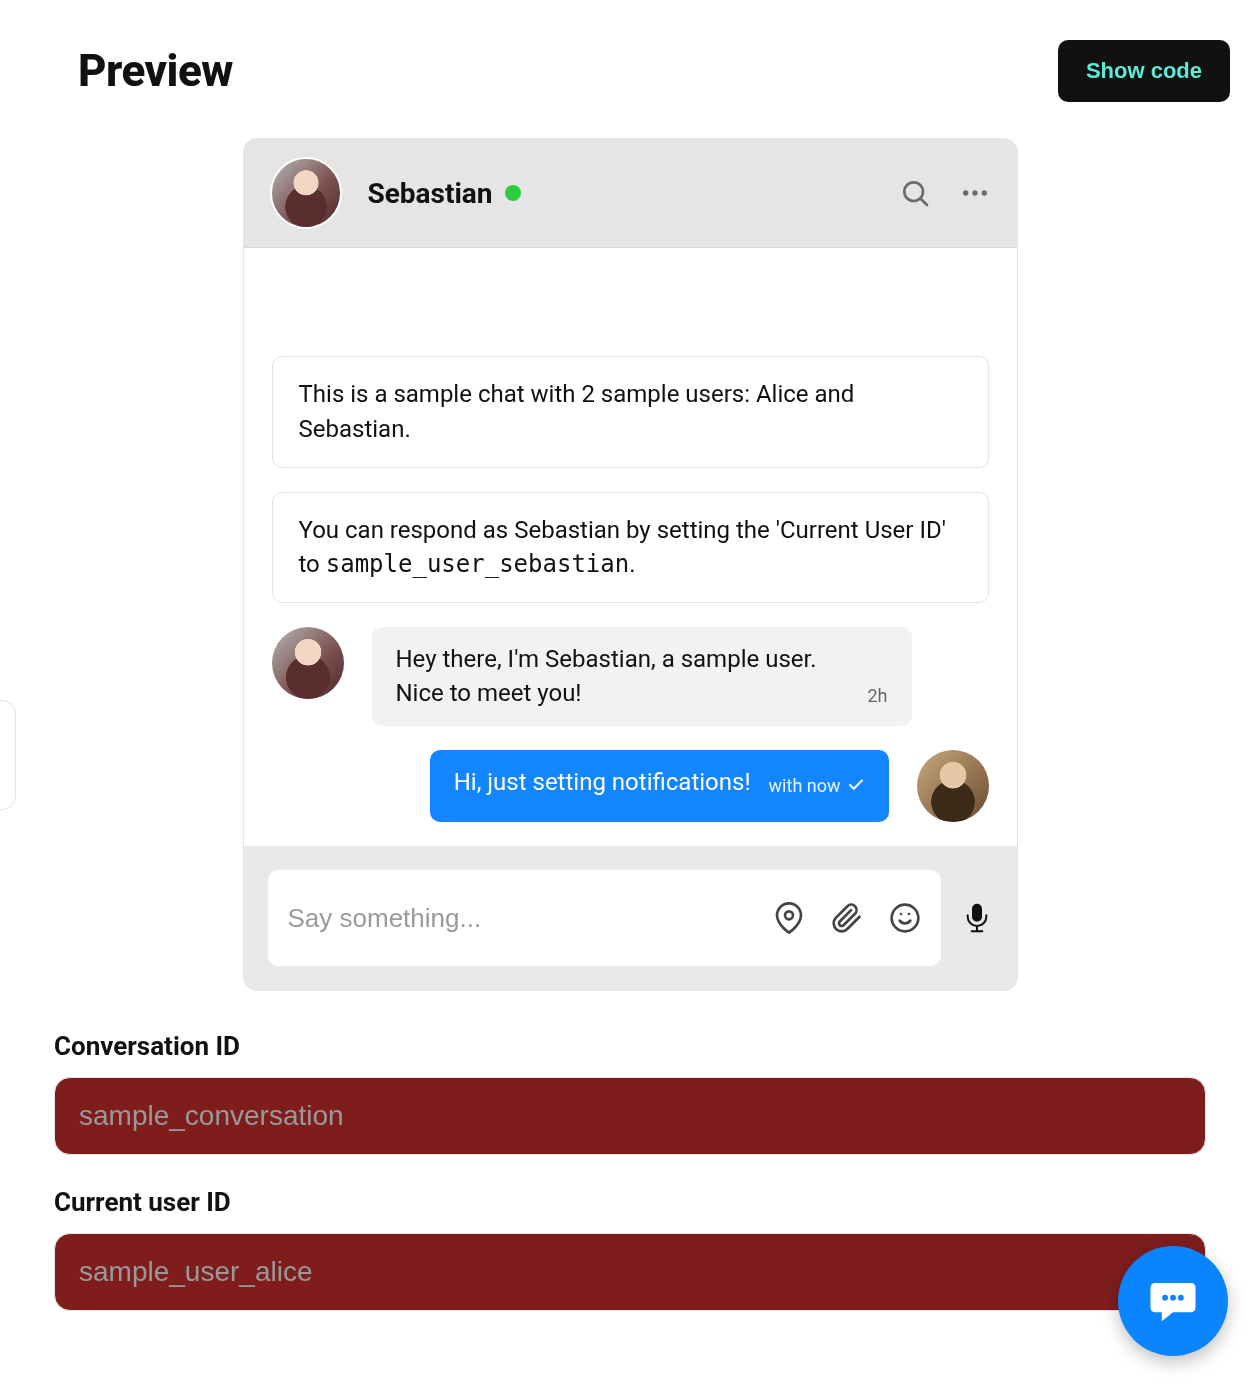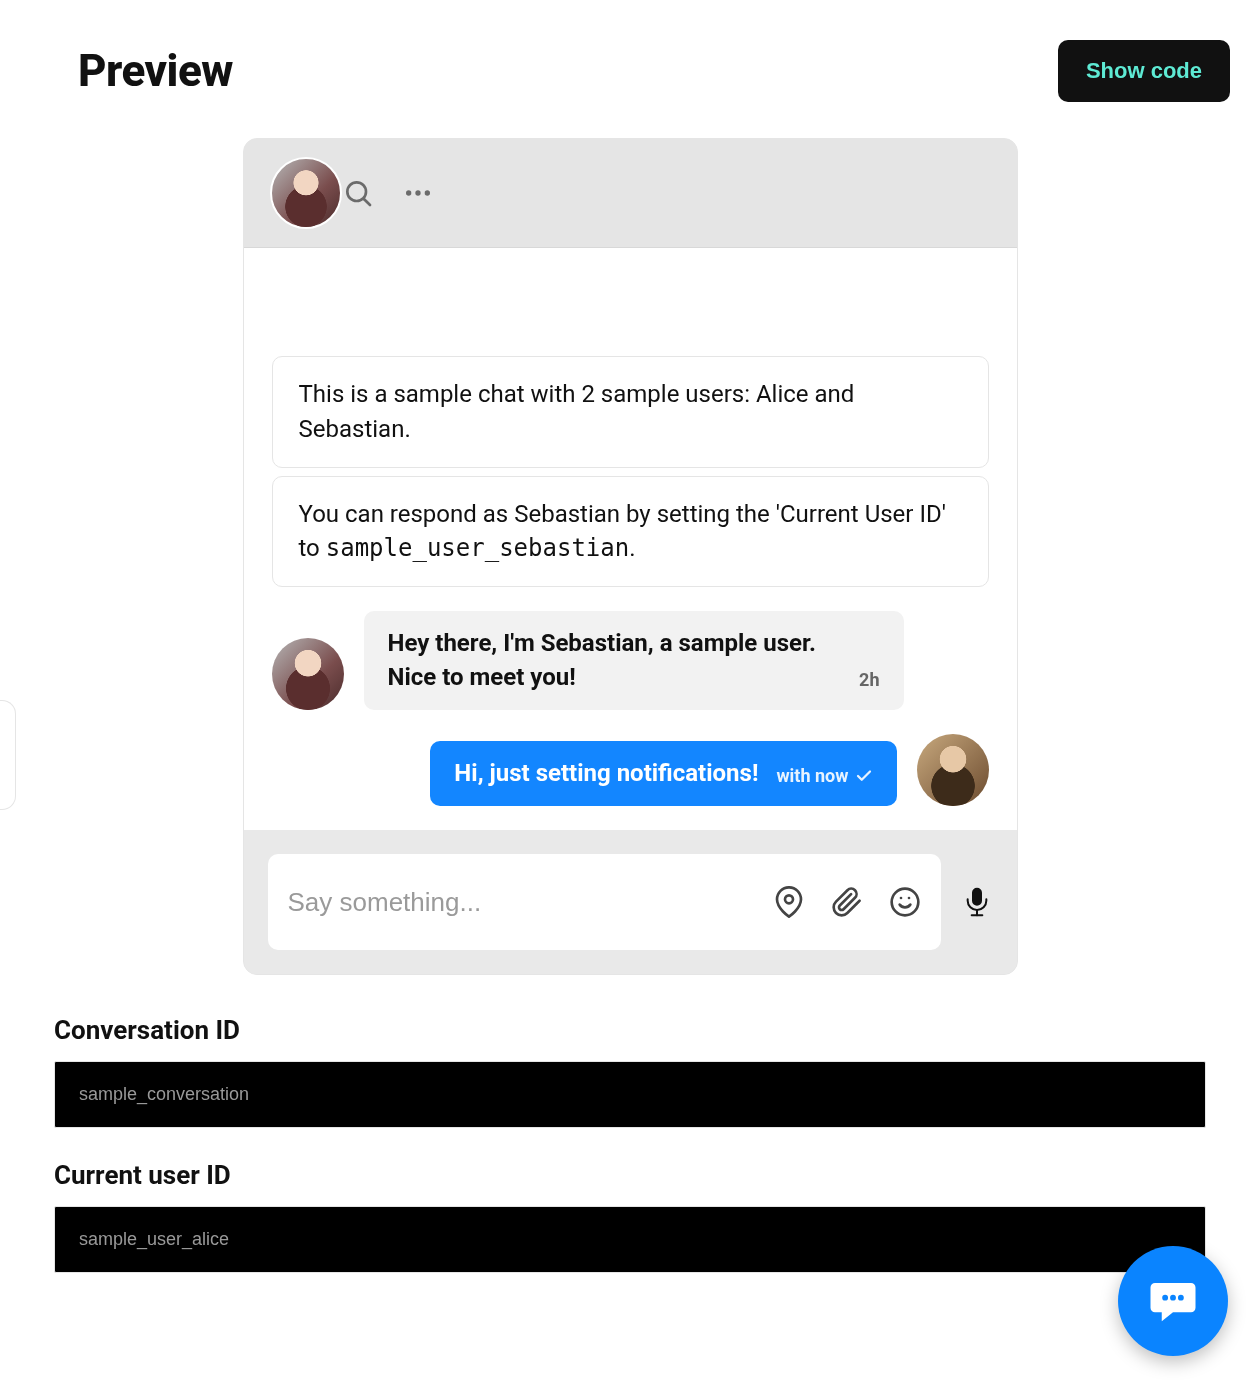--- a/index.html
+++ b/index.html
@@ -100,32 +100,30 @@
   .chat-body {
     background: #fff;
     padding: 108px 28px 24px 28px;
   }
   .system-msg {
     border: 1px solid #e5e5e5;
     border-radius: 10px;
     padding: 20px 26px;
     font-size: 24px;
     line-height: 1.45;
-    margin-bottom: 8px;
+    margin-bottom: 24px;
     color: #111;
   }
   .system-msg .mono {
     font-family: ui-monospace, SFMono-Regular, Menlo, Consolas, monospace;
   }
   .msg-row {
     display: flex;
-    align-items: flex-end;
-    gap: 20px;
+    gap: 28px;
     margin-top: 24px;
-    font-weight: bold;
   }
   .msg-row.outgoing {
     justify-content: flex-end;
   }
   .avatar-sm {
     width: 72px; height: 72px;
     border-radius: 50%;
     flex-shrink: 0;
     overflow: hidden;
     position: relative;
@@ -214,26 +212,26 @@
   .form-section { margin-top: 40px; padding: 0 24px; }
   .field-label {
     font-size: 26px;
     font-weight: 700;
     margin-bottom: 16px;
     margin-top: 32px;
   }
   .field-input {
     width: 100%;
     border: 1px solid #e5e5e5;
-    border-radius: 2px;
+    border-radius: 16px;
     padding: 22px 24px;
-    font-size: 18px;
+    font-size: 28px;
     color: #999;
     outline: none;
-    background:#000000;
+    background:#7f1d1d;
   }
   
   .fab {
     position: fixed;
     right: 32px;
     bottom: 44px;
     width: 110px; height: 110px;
     background: #0a84ff;
     border-radius: 50%;
     display:flex; align-items:center; justify-content:center;
@@ -260,20 +258,24 @@
   <div class="top-row">
     <h1 class="page-title">Preview</h1>
     <button class="show-code-btn">Show code</button>
   </div>
 
   <div class="preview-area">
     <div class="chat-widget">
 
       <div class="chat-header">
         <div class="avatar-lg"></div>
+        <div class="chat-name-wrap">
+          <span class="chat-name">Sebastian</span>
+          <span class="status-dot"></span>
+        </div>
         <div class="header-actions">
           <span class="icon-btn">
             <svg width="32" height="32" viewBox="0 0 24 24" fill="none" stroke="#6b6b6b" stroke-width="2" stroke-linecap="round" stroke-linejoin="round">
                 <circle cx="11" cy="11" r="7"></circle>
                 <line x1="21" y1="21" x2="16.65" y2="16.65"></line>
               </svg>
           </span>
           <span class="icon-btn">
             <svg width="32" height="32" viewBox="0 0 24 24" fill="#6b6b6b">
                 <circle cx="5" cy="12" r="2"></circle>

